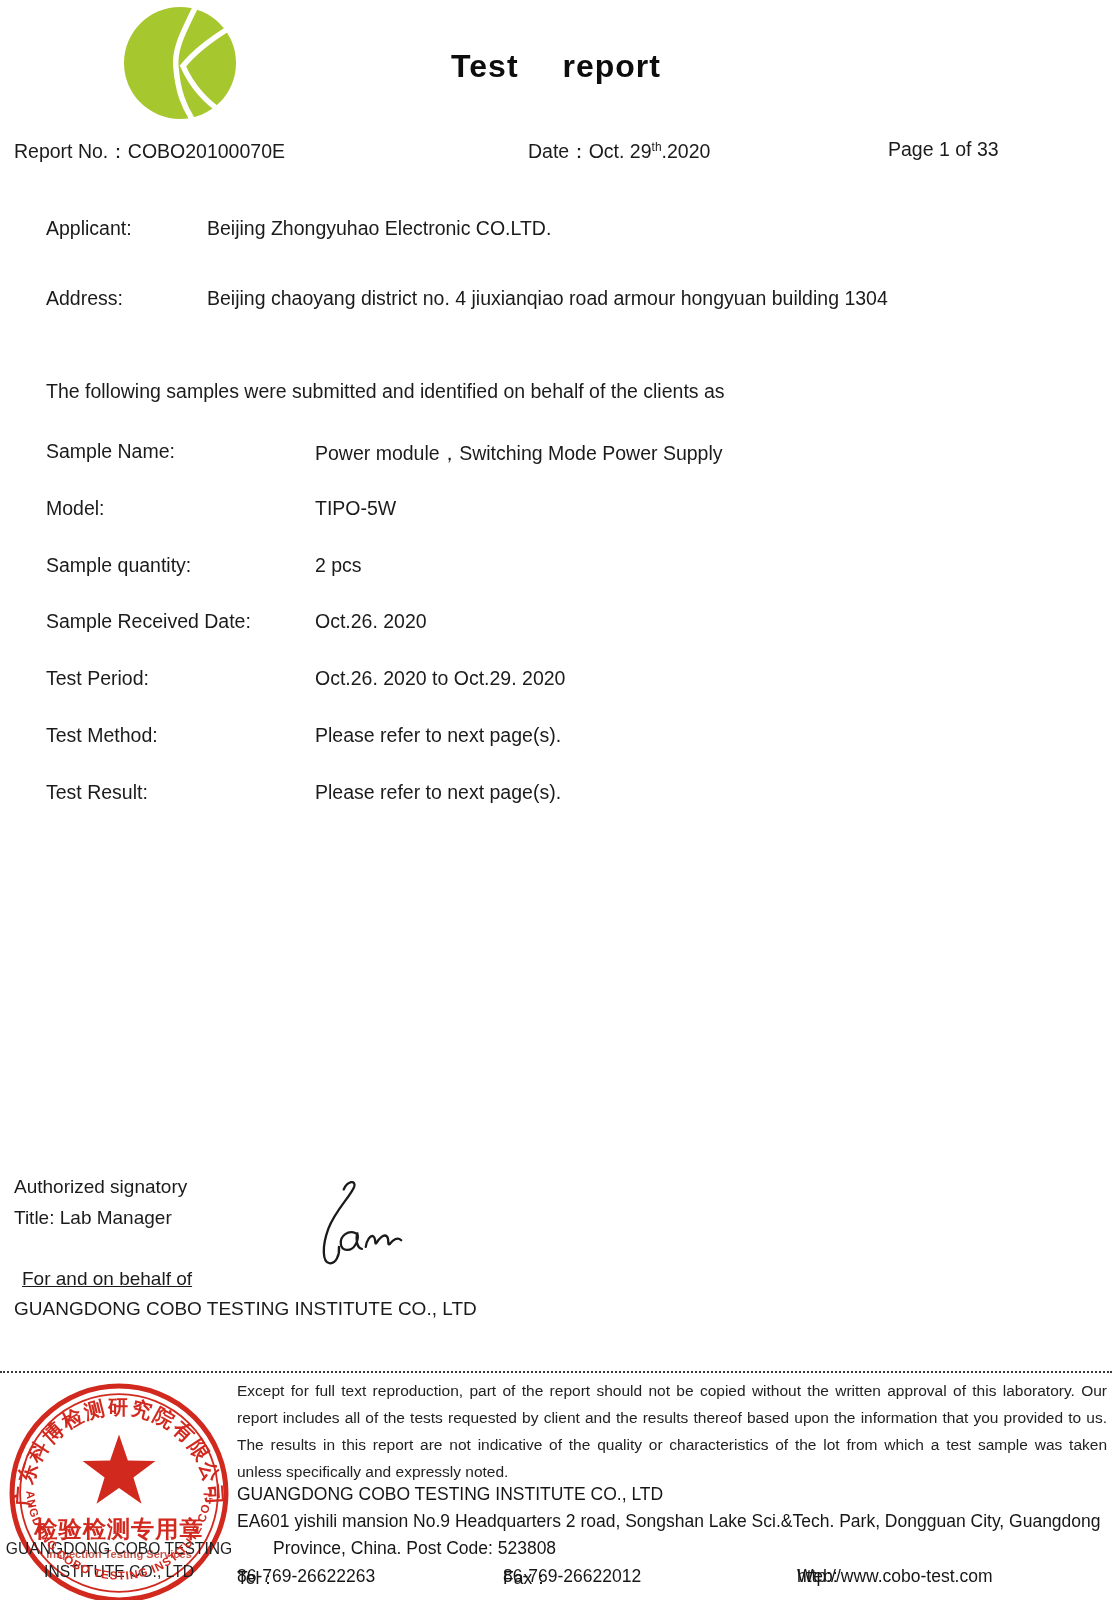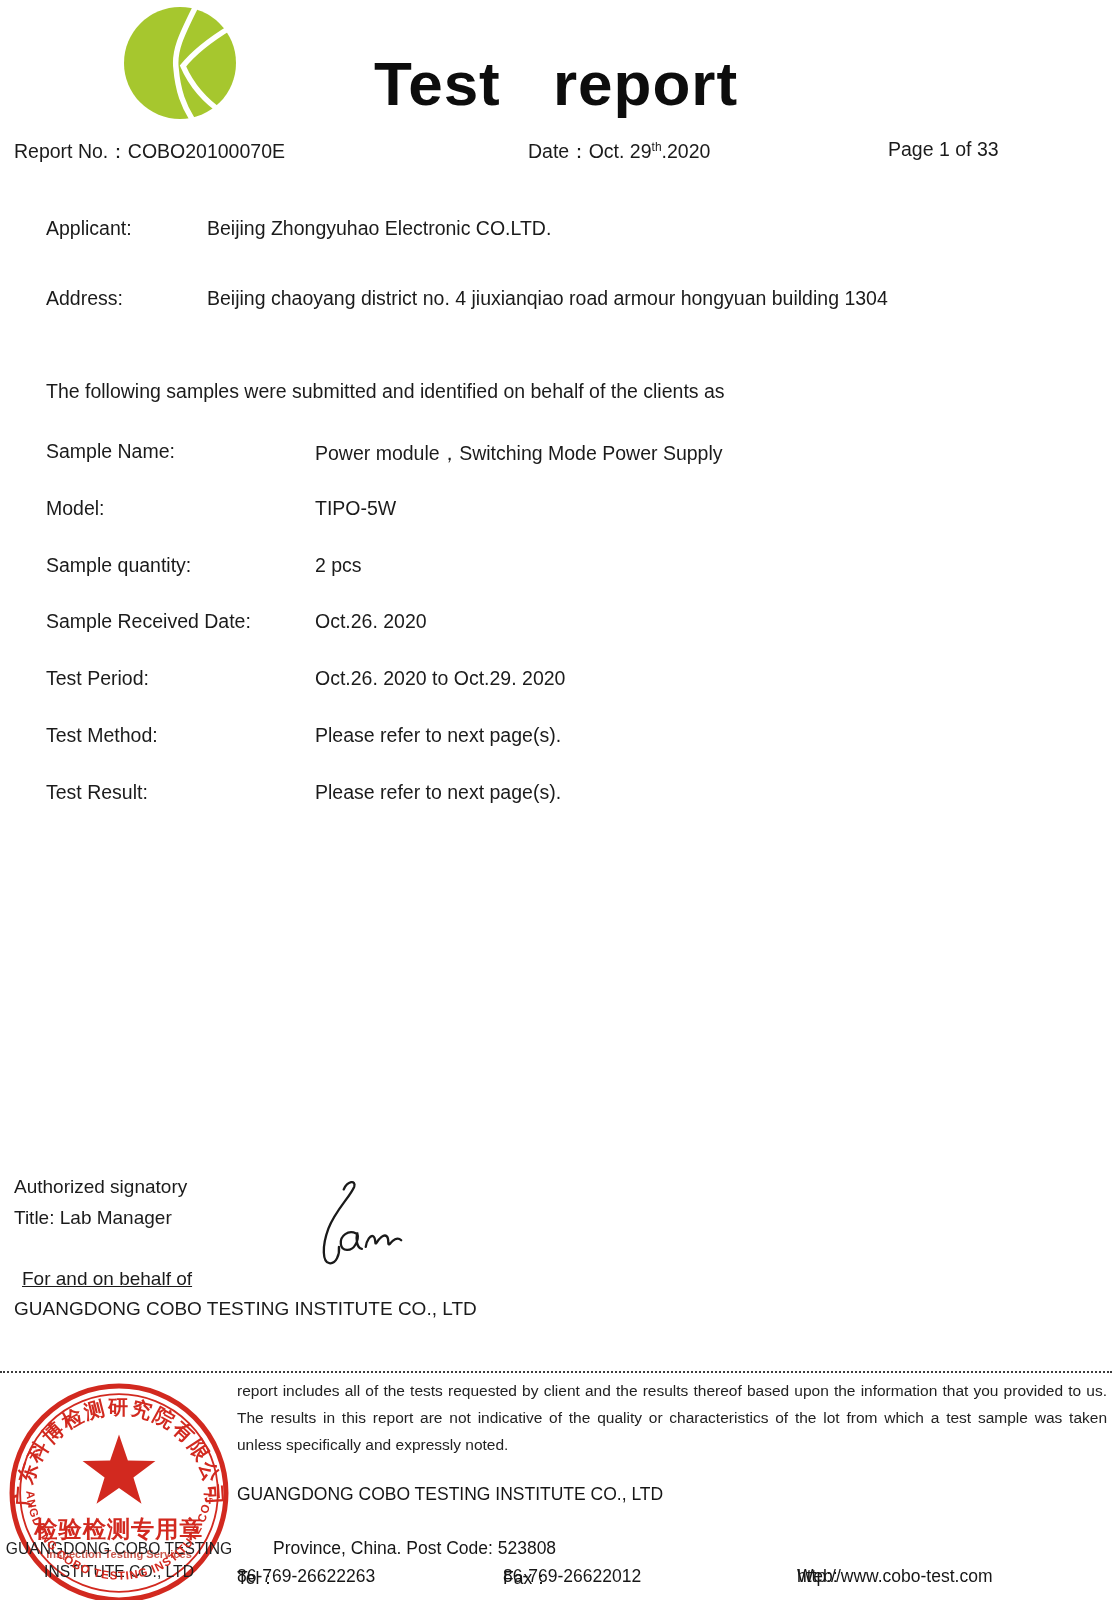--- a/index.html
+++ b/index.html
@@ -4,21 +4,21 @@
 <style>
   html,body { margin:0; padding:0; background:#ffffff; }
   .page {
     position:relative; width:1112px; height:1600px; overflow:hidden;
     background:#ffffff; color:#1b1b1b;
     font-family:"Liberation Sans", sans-serif;
   }
   .abs { position:absolute; }
   .title {
     left:0; right:0; top:48px; text-align:center;
-    font-size:62px; font-weight:bold; word-spacing:34px; letter-spacing:1px;
+    font-size:32px; font-weight:bold; word-spacing:34px; letter-spacing:1px;
     color:#0d0d0d;
   }
   .meta-row { top:138px; font-size:19.5px; }
   .body-text { font-size:19.5px;margin-left:32px; }
   .lbl { left:14px; }
   .val-a { left:175px; }
   .val-s { left:283px; }
   sup.th { font-size:12px; vertical-align:super; }
   .sig-block { font-size:19px; }
   .dotline { left:0; width:1112px; top:1371px; border-top:2px dotted #3c3c3c; height:0; }
@@ -123,26 +123,28 @@
     <text x="112" y="156" text-anchor="middle" font-size="23" font-weight="bold" fill="#d2291f" letter-spacing="1">检验检测专用章</text>
     <text x="112" y="176" text-anchor="middle" font-size="11" font-weight="bold" fill="#c03a2d" opacity="0.85">Inspection Testing Services</text>
     <text x="112" y="172" text-anchor="middle" font-size="15.5" fill="#1e1e1e">GUANGDONG COBO TESTING</text>
     <text x="112" y="195" text-anchor="middle" font-size="15.5" fill="#1e1e1e">INSTITUTE CO., LTD</text>
     <text font-size="11.5" font-weight="bold" fill="#d2291f" letter-spacing="1">
       <textPath href="#arcBottom" startOffset="50%" text-anchor="middle">GUANGDONG COBO TESTING INSTITUTE CO.,LTD</textPath>
     </text>
   </svg>
 
   <div class="abs disc">
+    <div class="jline">Except for full text reproduction, part of the report should not be copied without the written approval of this laboratory. Our</div>
     <div class="jline">report includes all of the tests requested by client and the results thereof based upon the information that you provided to us.</div>
     <div class="jline">The results in this report are not indicative of the quality or characteristics of the lot from which a test sample was taken</div>
     <div class="jline">unless specifically and expressly noted.</div>
   </div>
 
   <div class="abs foot" style="top:1484px;">GUANGDONG COBO TESTING INSTITUTE CO., LTD</div>
+  <div class="abs foot" style="top:1511px;">EA601 yishili mansion No.9 Headquarters 2 road, Songshan Lake Sci.&amp;Tech. Park, Dongguan City, Guangdong</div>
   <div class="abs foot" style="top:1538px;margin-left:36px;">Province, China. Post Code: 523808</div>
 
   <div class="abs foot telrow" style="top:1566px; left:0; width:1112px;">
     <span style="left:237px;">
       <span>Tel：</span>
         <span>86-769-26622263</span>
     </span>
     <span style="left:503px;">
       <span>Fax：</span>
         <span>86-769-26622012</span>

